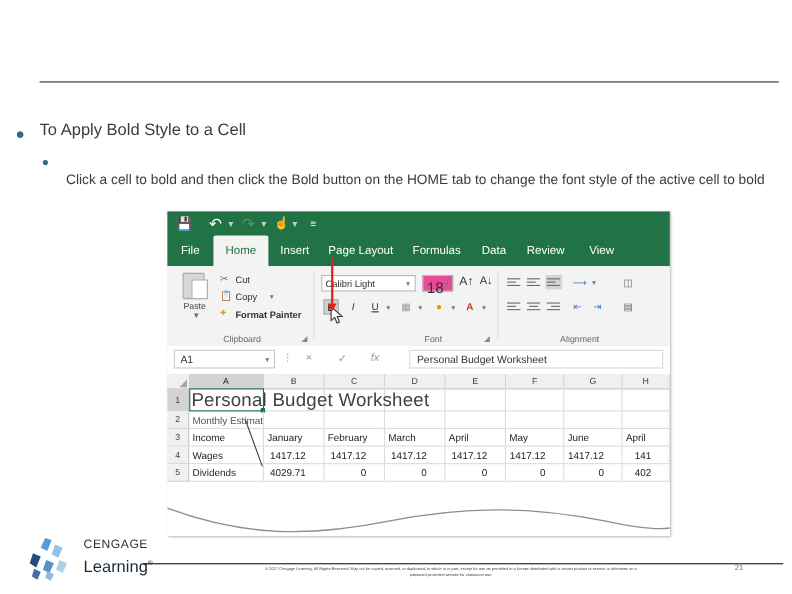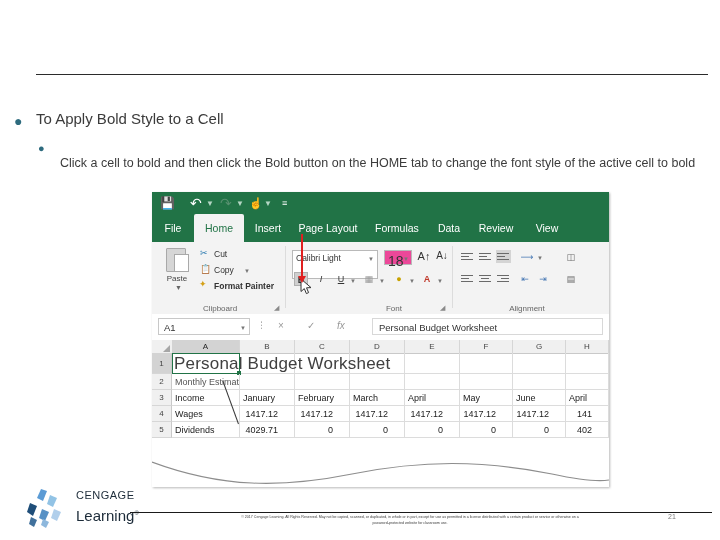--- a/index.html
+++ b/index.html
@@ -85,21 +85,21 @@
   .paste-pg{position:absolute;left:14px;top:8px;width:15px;height:18px;
     background:#fff;border:1px solid #a9a9a9;box-sizing:border-box;}
   .paste-lbl{position:absolute;left:0;top:28px;width:34px;text-align:center;
     font-size:8px;color:#444;}
   .paste-car{position:absolute;left:15px;top:38px;font-size:7px;color:#666;}
 
   .cmd{position:absolute;font-size:8.5px;color:#333;white-space:nowrap;}
   .cmd-ic{position:absolute;font-size:9px;}
 
   .fontname{
-    position:absolute;left:140px;top:8px;width:86px;height:29px;
+    position:absolute;left:140px;top:8px;width:86px;height:15px;
     background:#fff;border:1px solid #b9b9b9;box-sizing:border-box;
     font-size:8.5px;color:#333;padding:2px 0 0 3px;
   }
   .fontsize{
     position:absolute;left:232px;top:8px;width:28px;height:15px;
     background:#ec4899;border:1px solid #b9b9b9;box-sizing:border-box;
     font-size:14px;color:#333;padding:2px 0 0 3px;
   }
   .combo-car{position:absolute;font-size:6px;color:#777;}
   .fbtn{

